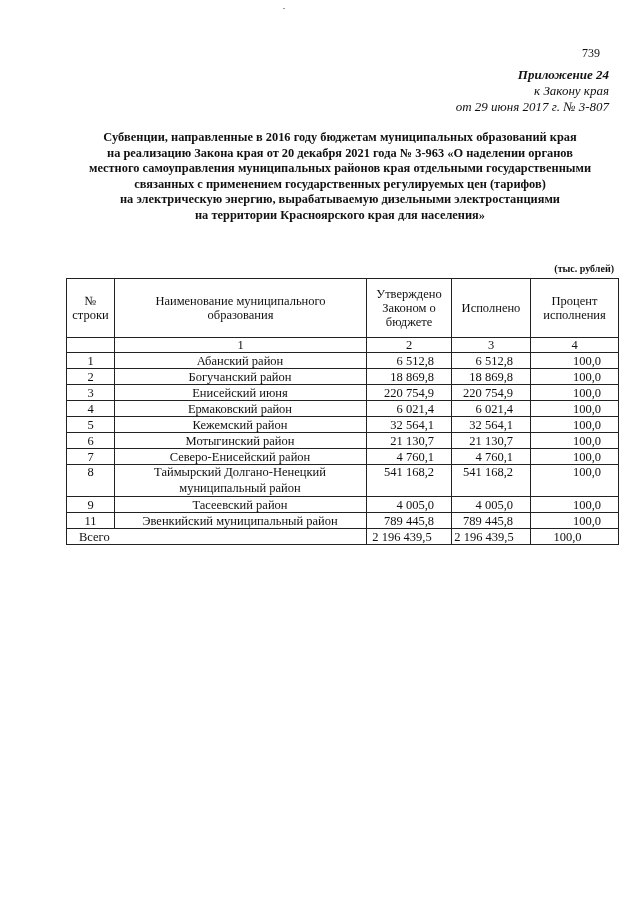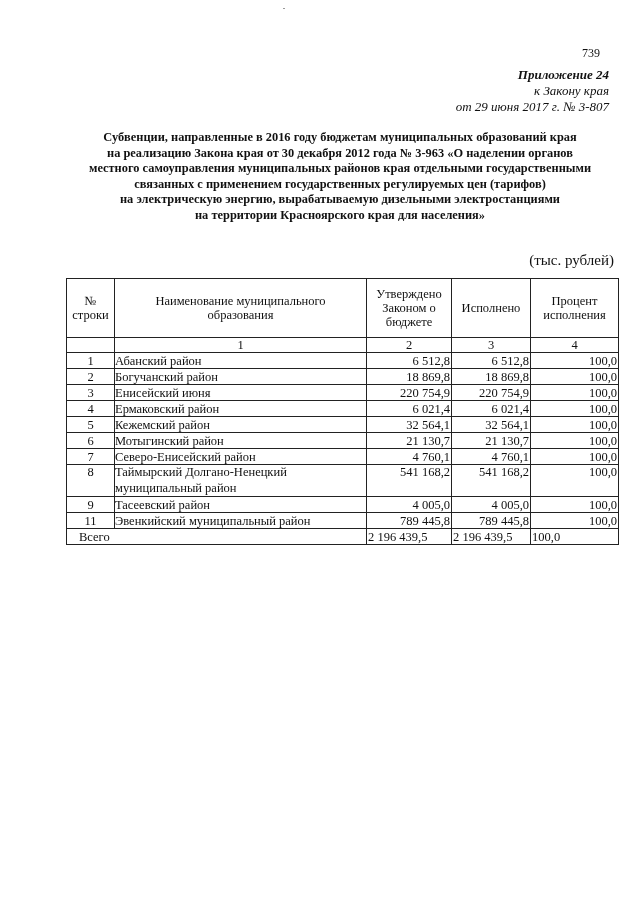--- a/index.html
+++ b/index.html
@@ -9,57 +9,57 @@
     }
     .dot { position: absolute; left: 283px; top: 8px; width: 2px; height: 1px; background: #999; }
     .page-number { position: absolute; right: 40px; top: 46px; font-size: 12px; }
     .appendix { position: absolute; right: 31px; top: 67px; text-align: right; font-size: 13px; line-height: 16px; font-style: italic; }
     .appendix .bold { font-weight: bold; }
     .title {
       position: absolute; left: 60px; width: 560px; top: 130px;
       text-align: center; font-weight: bold; font-size: 12.4px; line-height: 15.6px;
     }
     .title div { white-space: nowrap; }
-    .units { position: absolute; right: 26px; top: 252px; font-size: 15px; }
+    .units { position: absolute; right: 26px; top: 263px; font-size: 10px; font-weight: bold; }
     table.data {
       position: absolute; left: 66px; top: 278px; width: 552px;
       border-collapse: collapse; font-size: 12.5px; table-layout: fixed;
     }
     table.data td, table.data th {
       border: 1px solid #222; padding: 0 1px; font-weight: normal; line-height: 14px;
     }
     table.data th { text-align: center; vertical-align: middle; height: 58px; }
     col.c0 { width: 48px; } col.c1 { width: 252px; } col.c2 { width: 85px; } col.c3 { width: 79px; } col.c4 { width: 88px; }
     .numrow td { text-align: center; height: 12px; line-height: 12px; }
     .row td { height: 15px; line-height: 15px; }
     .row td.n { text-align: center; }
-    .row td.name { text-align: left; padding-left: 0; }
-    .row td.v { text-align: right; padding-right: 1px; }
+    .row td.name { text-align: center; padding-left: 0; }
+    .row td.v { text-align: right; padding-right: 17px; }
     .row.tall td { height: 31px; vertical-align: top; line-height: 15.5px; }
     .row.tall td.name { line-height: 15.5px; }
     .total td { height: 15px; line-height: 15px; }
     .total td.label { text-align: left; padding-left: 12px; }
-    .total td.v { text-align: left; padding-right: 15px; }
+    .total td.v { text-align: center; padding-right: 15px; }
   </style>
 </head>
 <body>
 
 <div class="dot"></div>
 
 <div class="page-number">739</div>
 
 <div class="appendix">
   <div class="bold">Приложение 24</div>
   <div>к Закону края</div>
   <div>от 29 июня 2017 г. № 3-807</div>
 </div>
 
 <div class="title">
   <div>Субвенции, направленные в 2016 году бюджетам муниципальных образований края</div>
-  <div>на реализацию Закона края от 30 декабря 2012 года № 3-963 «О наделении органов</div>
+  <div>на реализацию Закона края от 20 декабря 2021 года № 3-963 «О наделении органов</div>
   <div>местного самоуправления муниципальных районов края отдельными государственными</div>
   <div>связанных с применением государственных регулируемых цен (тарифов)</div>
   <div>на электрическую энергию, вырабатываемую дизельными электростанциями</div>
   <div>на территории Красноярского края для населения»</div>
 </div>
 
 <div class="units">(тыс. рублей)</div>
 
 <table class="data">
   <colgroup>

